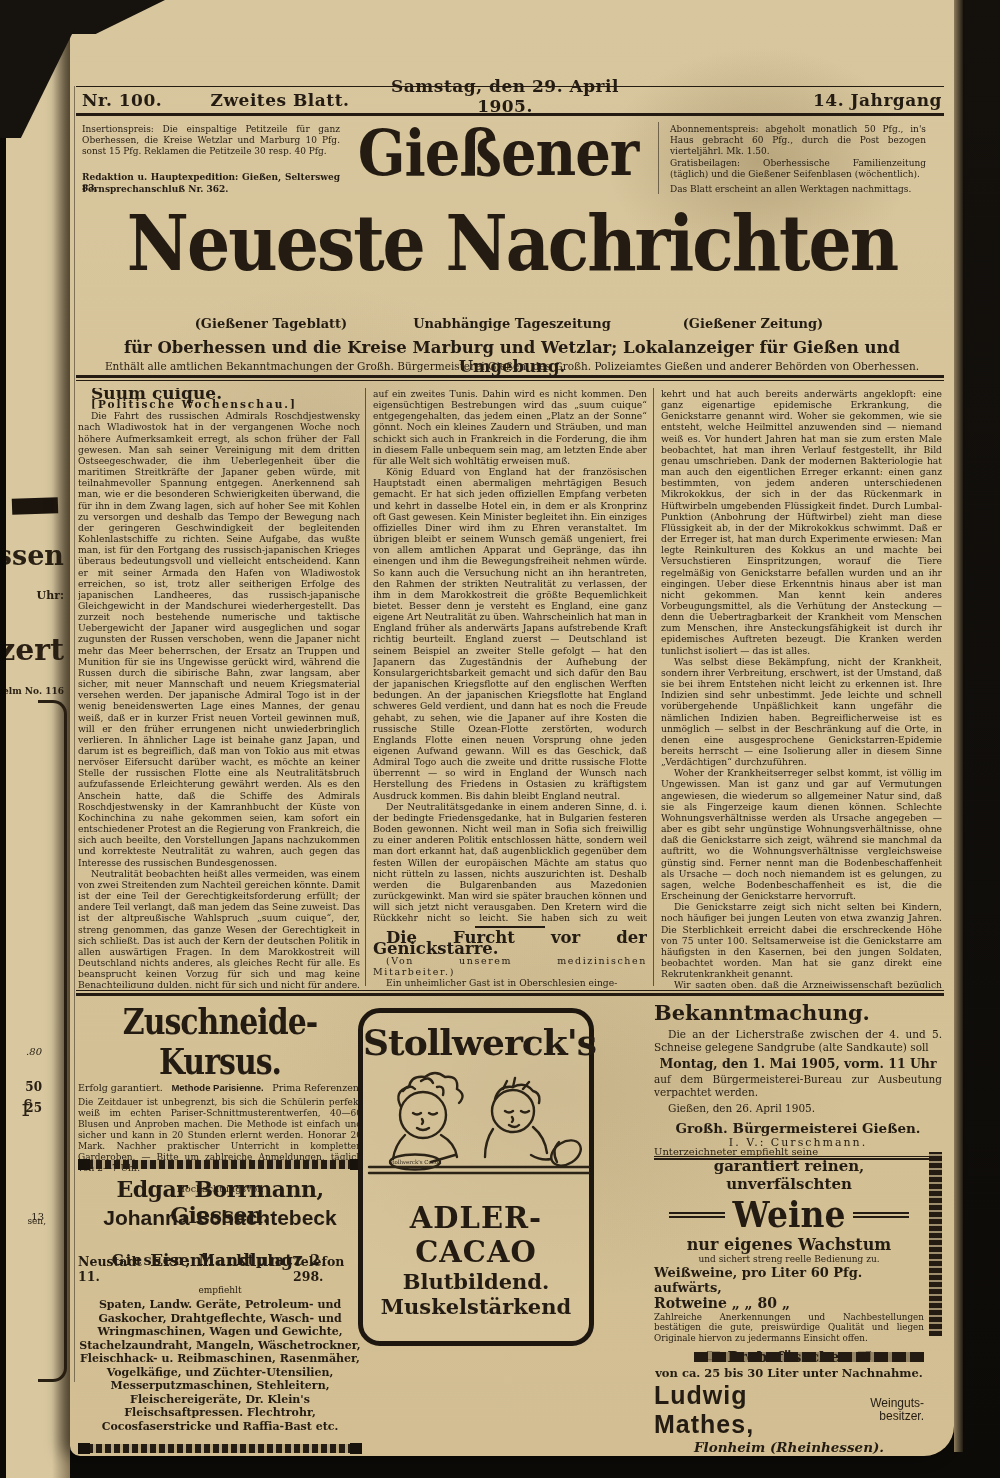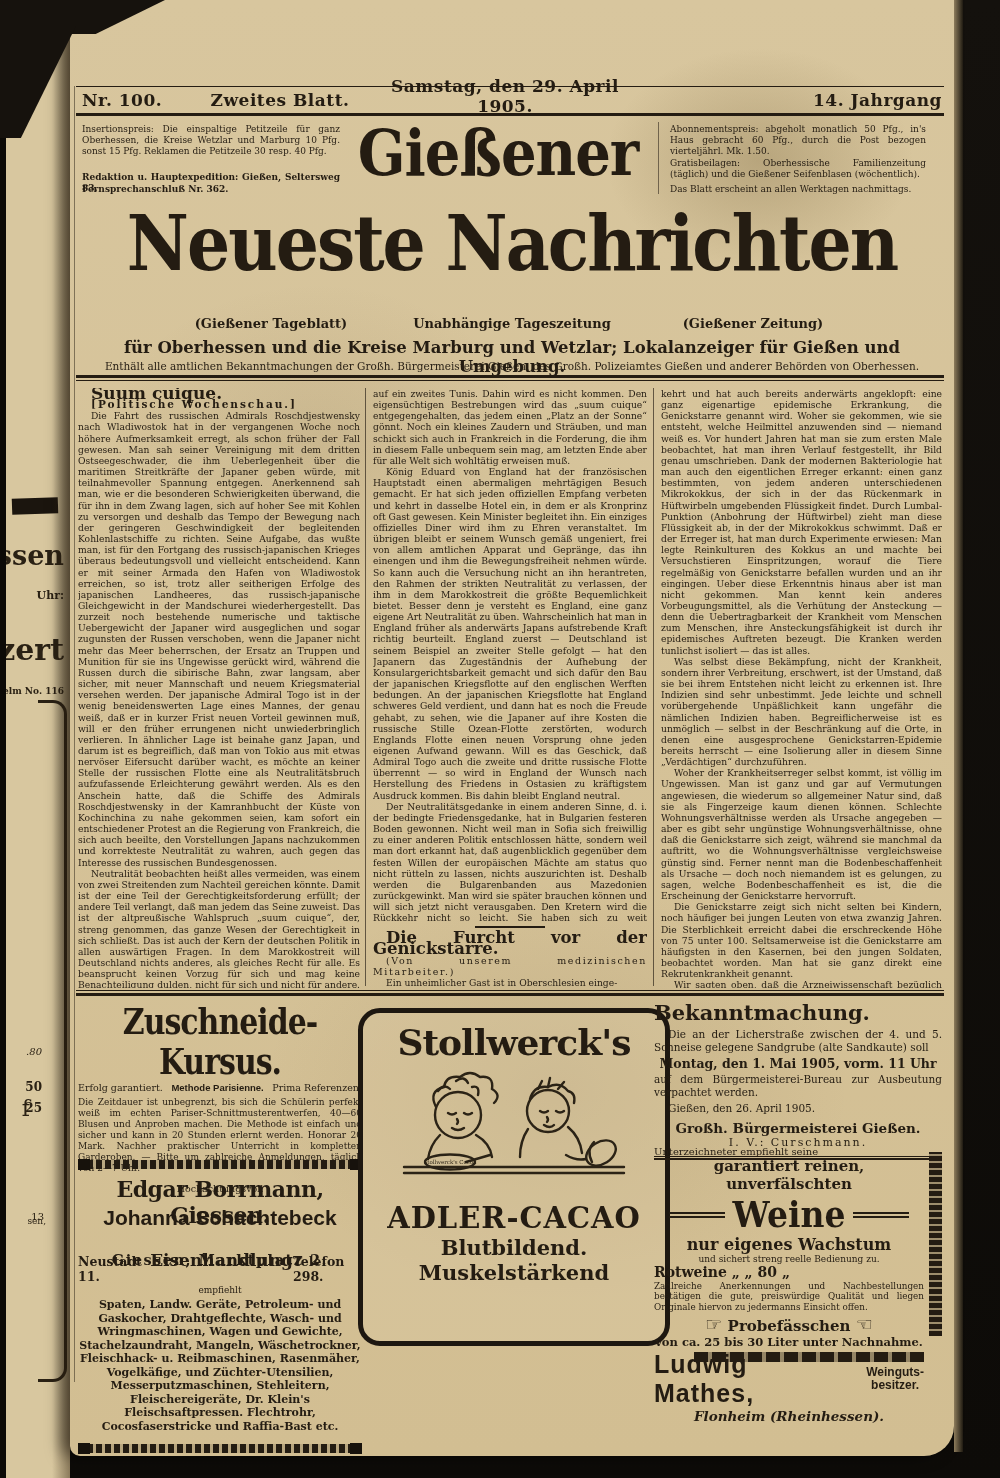--- a/index.html
+++ b/index.html
@@ -63,39 +63,39 @@
   .z-title{font-size:30px;font-weight:bold;text-align:center;letter-spacing:-1px;transform:scaleY(1.15);transform-origin:top;margin:0;}
   .z-row{display:flex;justify-content:space-between;font-size:9.5px;margin-top:10px;}
   .z-body{font-size:9px;line-height:11px;text-align:justify;margin-top:4px;}
   .z-name{font-family:"Liberation Sans",sans-serif;font-weight:bold;font-size:21px;text-align:center;margin-top:12px;}
   .deco-bar{position:relative;height:9px;background:repeating-linear-gradient(90deg,#241c12 0 6px,rgba(36,28,18,.15) 6px 9px);}
   .deco-bar::before,.deco-bar::after{content:"";position:absolute;top:-1px;width:12px;height:11px;background:#17120c;}
   .deco-bar::before{left:0;} .deco-bar::after{right:0;}
   .b-name{font-size:22px;font-weight:bold;text-align:center;margin-top:7px;letter-spacing:-0.5px;}
   .b-row{display:flex;justify-content:flex-start;align-items:baseline;margin-top:4px;font-weight:bold;}
   .b-items{font-size:11px;font-weight:bold;line-height:13.5px;text-align:center;margin-top:3px;}
-  .stoll{position:absolute;left:288px;top:1008px;width:312px;height:338px;
+  .stoll{position:absolute;left:288px;top:1008px;width:236px;height:338px;
          border:5px solid #1d1710;border-radius:22px;text-align:center;
          background:rgba(222,204,165,.35);}
   .s-brand{font-size:36px;font-weight:bold;letter-spacing:-1px;margin-top:8px;}
   .s-product{font-size:29px;font-weight:bold;letter-spacing:1px;margin-top:2px;}
   .s-claim{font-size:21px;font-weight:bold;line-height:25px;}
   .bk-title{font-size:21px;font-weight:bold;text-align:left;margin:0 0 3px;}
   .bk-p{font-size:10.5px;line-height:13px;text-align:justify;margin:0;}
   .dbl-rule{border-top:1px solid #241c12;border-bottom:2px solid #241c12;height:4px;}
   .w-bar{position:absolute;right:0;top:6px;bottom:26px;width:13px;
          background:repeating-linear-gradient(0deg,#241c12 0 5px,rgba(36,28,18,.3) 5px 7px);}
   .w-bottom{position:absolute;left:40px;right:18px;bottom:0;height:10px;
          background:repeating-linear-gradient(90deg,#241c12 0 14px,rgba(36,28,18,.35) 14px 18px);}
   .w-title-row{display:flex;align-items:center;justify-content:center;gap:8px;margin-top:2px;}
   .dbl-line{width:56px;height:6px;border-top:2px solid #241c12;border-bottom:2px solid #241c12;}
   .w-title{font-size:33px;font-weight:bold;transform:scaleY(1.1);}
   .hand{font-family:"DejaVu Sans",sans-serif;font-size:19px;}
   .w-name{font-family:"Liberation Sans",sans-serif;font-weight:bold;font-size:25px;letter-spacing:1px;}
-  .w-owner{font-family:"Liberation Sans",sans-serif;font-weight:bold;font-size:12px;line-height:13px;text-align:center;margin-left:21px;}
+  .w-owner{font-family:"Liberation Sans",sans-serif;font-weight:normal;font-size:12px;line-height:13px;text-align:right;margin-left:21px;}
   svg.sketch{stroke:#2b2316;fill:none;stroke-width:2.4;stroke-linecap:round;}
 </style>
 </head>
 <body>
 
 <div class="photo">
 
   <div class="prev">
     <div class="frag" style="top:540px;font-size:27px;font-weight:bold;">essen</div>
     <div class="frag b" style="top:589px;font-size:11px;">Uhr:</div>
@@ -245,20 +245,21 @@
       <div style="padding-right:18px;">
         <p style="font-size:10px;margin:0;">Unterzeichneter empfiehlt seine</p>
         <p class="ctr b" style="font-size:15px;margin:0;">garantiert reinen, unverfälschten</p>
         <div class="w-title-row">
           <div class="dbl-line"></div>
           <span class="w-title">Weine</span>
           <div class="dbl-line"></div>
         </div>
         <p class="ctr b" style="font-size:16px;margin:1px 0 0;">nur eigenes Wachstum</p>
         <p class="ctr" style="font-size:9px;margin:0;">und sichert streng reelle Bedienung zu.</p>
+        <p class="b" style="font-size:13px;margin:1px 0 0;">Weißweine, pro Liter 60 Pfg. aufwärts,</p>
         <p class="b" style="font-size:14px;margin:0;">Rotweine  „  „  80  „</p>
         <p style="font-size:8.8px;line-height:10.3px;text-align:justify;margin:1px 0 0;">Zahlreiche Anerkennungen und Nachbestellungen bestätigen die gute, preiswürdige Qualität und liegen Originale hiervon zu jedermanns Einsicht offen.</p>
         <p class="ctr b" style="font-size:15px;margin:1px 0 0;">
           <span class="hand">☞</span>
           <span>Probefässchen</span>
           <span class="hand">☜</span>
         </p>
         <p class="ctr b" style="font-size:11.5px;margin:0;">von ca. 25 bis 30 Liter unter Nachnahme.</p>
         <div style="display:flex;justify-content:center;align-items:center;gap:7px;margin-top:1px;">
           <span class="w-name">Ludwig Mathes,</span>

